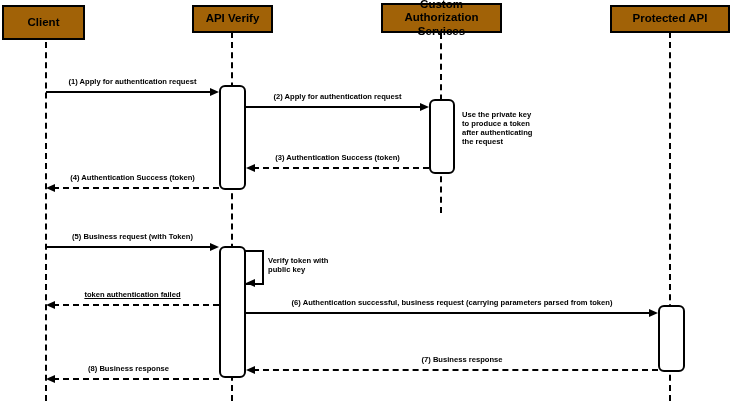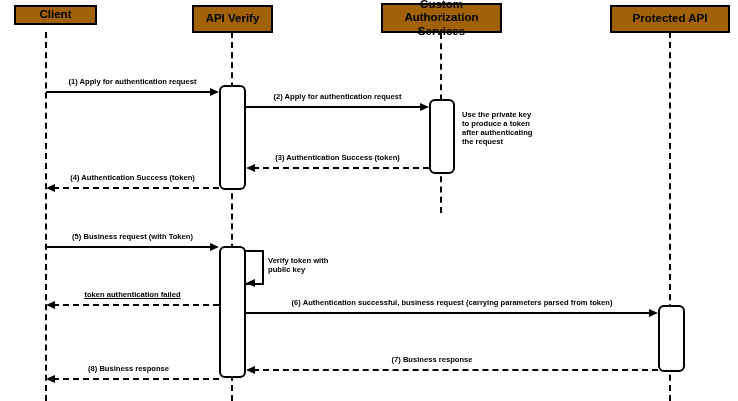--- a/index.html
+++ b/index.html
@@ -65,21 +65,21 @@
 </head>
 <body>
 
 <div id="canvas">
 
   <div class="lifeline" style="left:45px;top:32px;height:369px;"></div>
   <div class="lifeline" style="left:231px;top:32px;height:369px;"></div>
   <div class="lifeline" style="left:440px;top:33px;height:180px;"></div>
   <div class="lifeline" style="left:669px;top:32px;height:369px;"></div>
 
-  <div class="participant" style="left:14px;top:5px;width:83px;height:20px;">
+  <div class="participant" style="left:2px;top:5px;width:83px;height:35px;">
       <span>Client</span>
     </div>
   <div class="participant" style="left:192px;top:5px;width:81px;height:28px;">
       <span>API Verify</span>
     </div>
   <div class="participant" style="left:381px;top:3px;width:121px;height:30px;">
       <span>Custom Authorization Services</span>
     </div>
   <div class="participant" style="left:610px;top:5px;width:120px;height:28px;">
       <span>Protected API</span>
@@ -115,21 +115,21 @@
   <div class="note-text" style="left:268px;top:256px;width:64px;">Verify token with public key</div>
 
   <div class="msg-label" style="left:46px;top:290px;width:173px;text-decoration:underline;">token authentication failed</div>
   <div class="msg-line dashed" style="left:53px;top:304px;width:166px;"></div>
   <div class="head left" style="left:46px;top:301px;"></div>
 
   <div class="msg-label" style="left:246px;top:298px;width:412px;">(6) Authentication successful, business request (carrying parameters parsed from token)</div>
   <div class="msg-line solid" style="left:246px;top:312px;width:406px;"></div>
   <div class="head right" style="left:649px;top:309px;"></div>
 
-  <div class="msg-label" style="left:262px;top:355px;width:340px;">(7) Business response</div>
+  <div class="msg-label" style="left:244px;top:355px;width:340px;padding-left:48px;">(7) Business response</div>
   <div class="msg-line dashed" style="left:253px;top:369px;width:405px;"></div>
   <div class="head left" style="left:246px;top:366px;"></div>
 
   <div class="msg-label" style="left:46px;top:364px;width:165px;">(8) Business response</div>
   <div class="msg-line dashed" style="left:53px;top:378px;width:166px;"></div>
   <div class="head left" style="left:46px;top:375px;"></div>
 
   <div class="note-text" style="left:462px;top:110px;width:72px;">Use the private key to produce a token after authenticating the request</div>
 
 </div>

